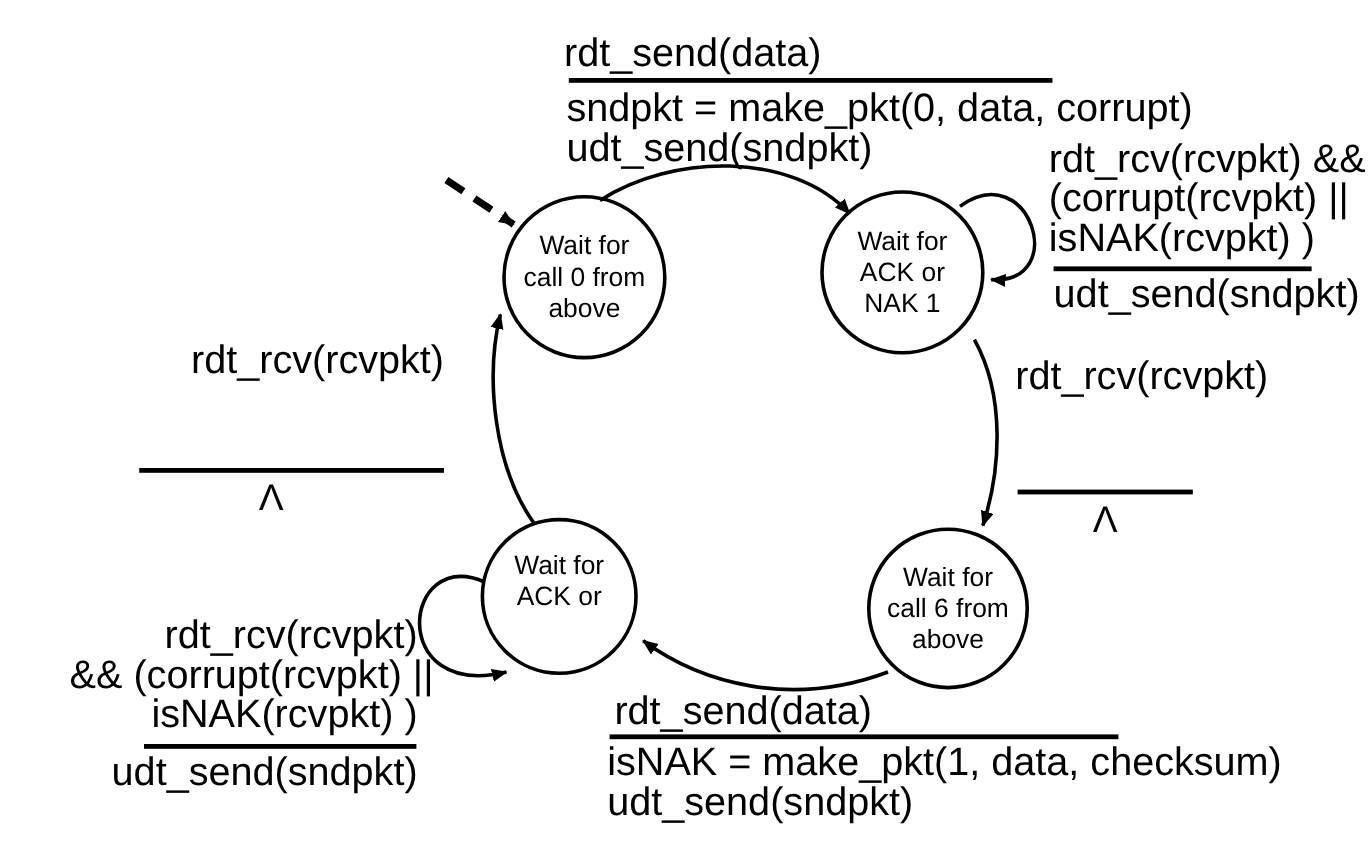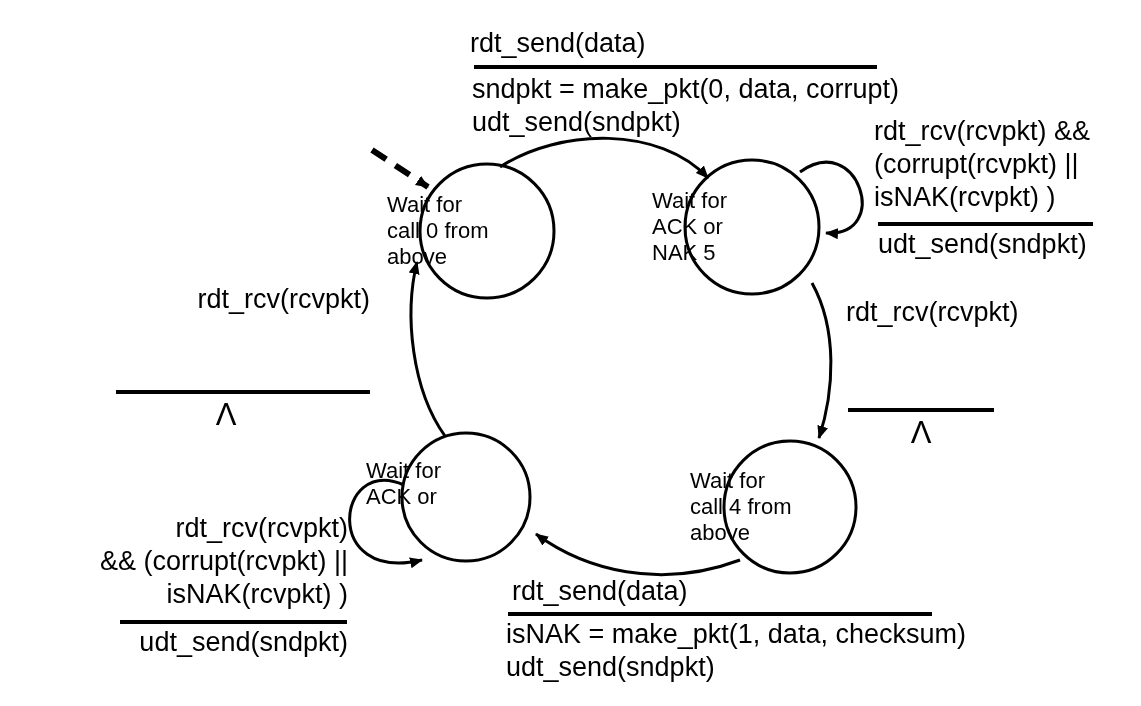--- a/index.html
+++ b/index.html
@@ -16,34 +16,35 @@
     color: #000000;
     overflow: hidden;
   }
   svg.wires {
     position: absolute;
     left: 0; top: 0;
     width: 1141px; height: 706px;
   }
   .lbl {
     position: absolute;
-    font-size: 27px;
+    font-size: 33px;
     line-height: 33px;
     white-space: nowrap;
   }
   .lbl span { display: block; }
   .right-align { text-align: right; }
   .bar {
     position: absolute;
     height: 4px;
     background: #000000;
   }
   .state-label {
     position: absolute;
     width: 200px;
+    text-align: center;
     font-size: 22px;
     line-height: 26px;
   }
   .state-label span { display: block; }
   .lambda {
     position: absolute;
     font-size: 31px;
     text-align: center;
     line-height: 34px;
   }
@@ -81,25 +82,25 @@
   </svg>
 
   <div class="state-label" style="left:387px; top:192px;">
     <span>Wait for</span>
     <span>call 0 from</span>
     <span>above</span>
   </div>
   <div class="state-label" style="left:652px; top:188px;">
     <span>Wait for</span>
     <span>ACK or</span>
-    <span>NAK 5</span>
+    <span>NAK 1</span>
   </div>
   <div class="state-label" style="left:690px; top:468px;">
     <span>Wait for</span>
-    <span>call 4 from</span>
+    <span>call 6 from</span>
     <span>above</span>
   </div>
   <div class="state-label" style="left:366px; top:458px;">
     <span>Wait for</span>
     <span>ACK or</span>
   </div>
 
   <div class="lbl" style="left:470px; top:27px;">rdt_send(data)</div>
   <div class="bar" style="left:474px; top:65px; width:403px;"></div>
   <div class="lbl" style="left:472px; top:73px;">

